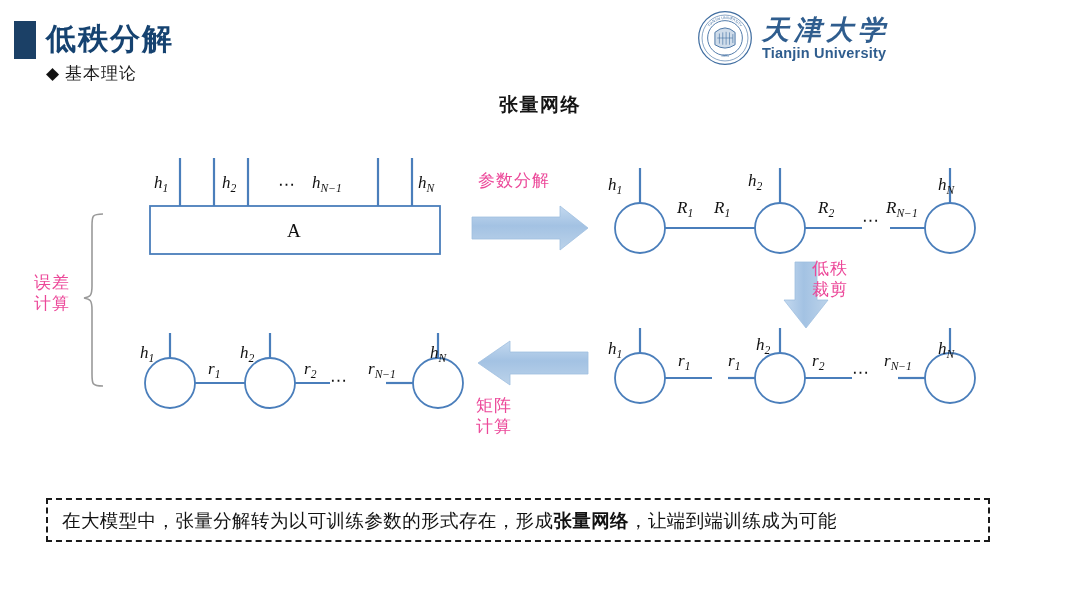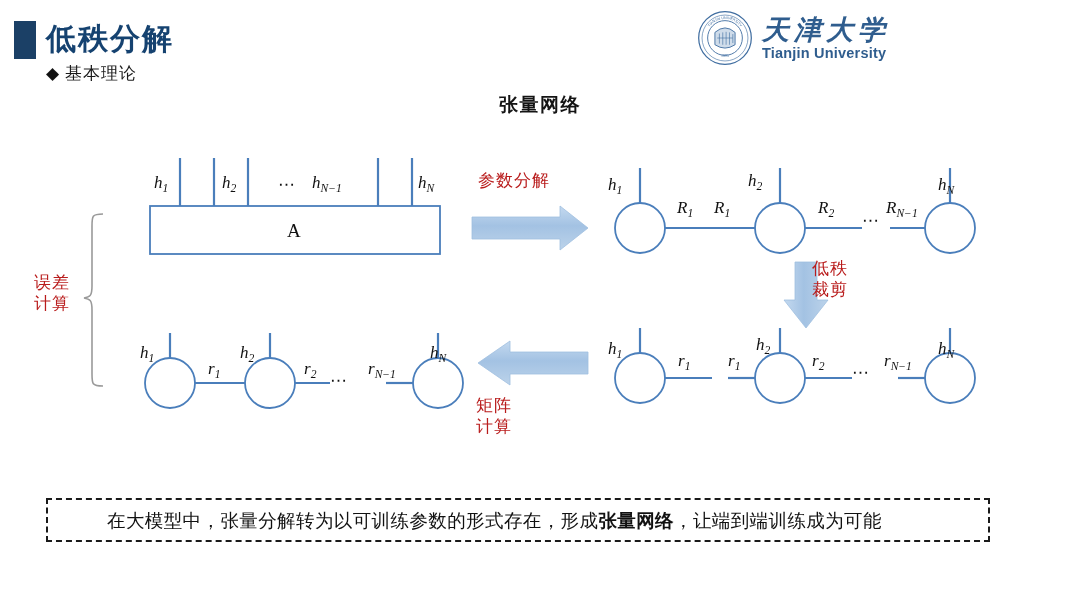--- a/index.html
+++ b/index.html
@@ -89,21 +89,21 @@
     letter-spacing: 1.5px;
   }
 
   
   #diagram { position: absolute; left: 0; top: 0; width: 1080px; height: 608px; pointer-events: none; }
   #diagram * { pointer-events: auto; }
 
   
   .red-label {
     position: absolute;
-    color: #b91c1c;
+    color: #ec4899;
     font-size: 17px;
     line-height: 21px;
     letter-spacing: 1px;
     text-align: center;
     white-space: nowrap;
   }
   #label-param   { left: 478px; top: 170px; }
   #label-lowrank { left: 812px; top: 258px; }
   #label-matrix  { left: 476px; top: 395px; }
   #label-error   { left: 34px;  top: 272px; }
@@ -140,21 +140,20 @@
     display: flex;
     align-items: center;
     padding: 0 14px;
     box-sizing: border-box;
   }
   #caption-text {
     font-size: 18.5px;
     color: #111;
     letter-spacing: 0.4px;
     white-space: nowrap;
-    margin-left: 45px;
   }
   #caption-text b { font-weight: bold; }
 </style>
 </head>
 <body>
 
 <div id="header">
 
   <div id="title-accent"></div>
   <div id="slide-title">低秩分解</div>

